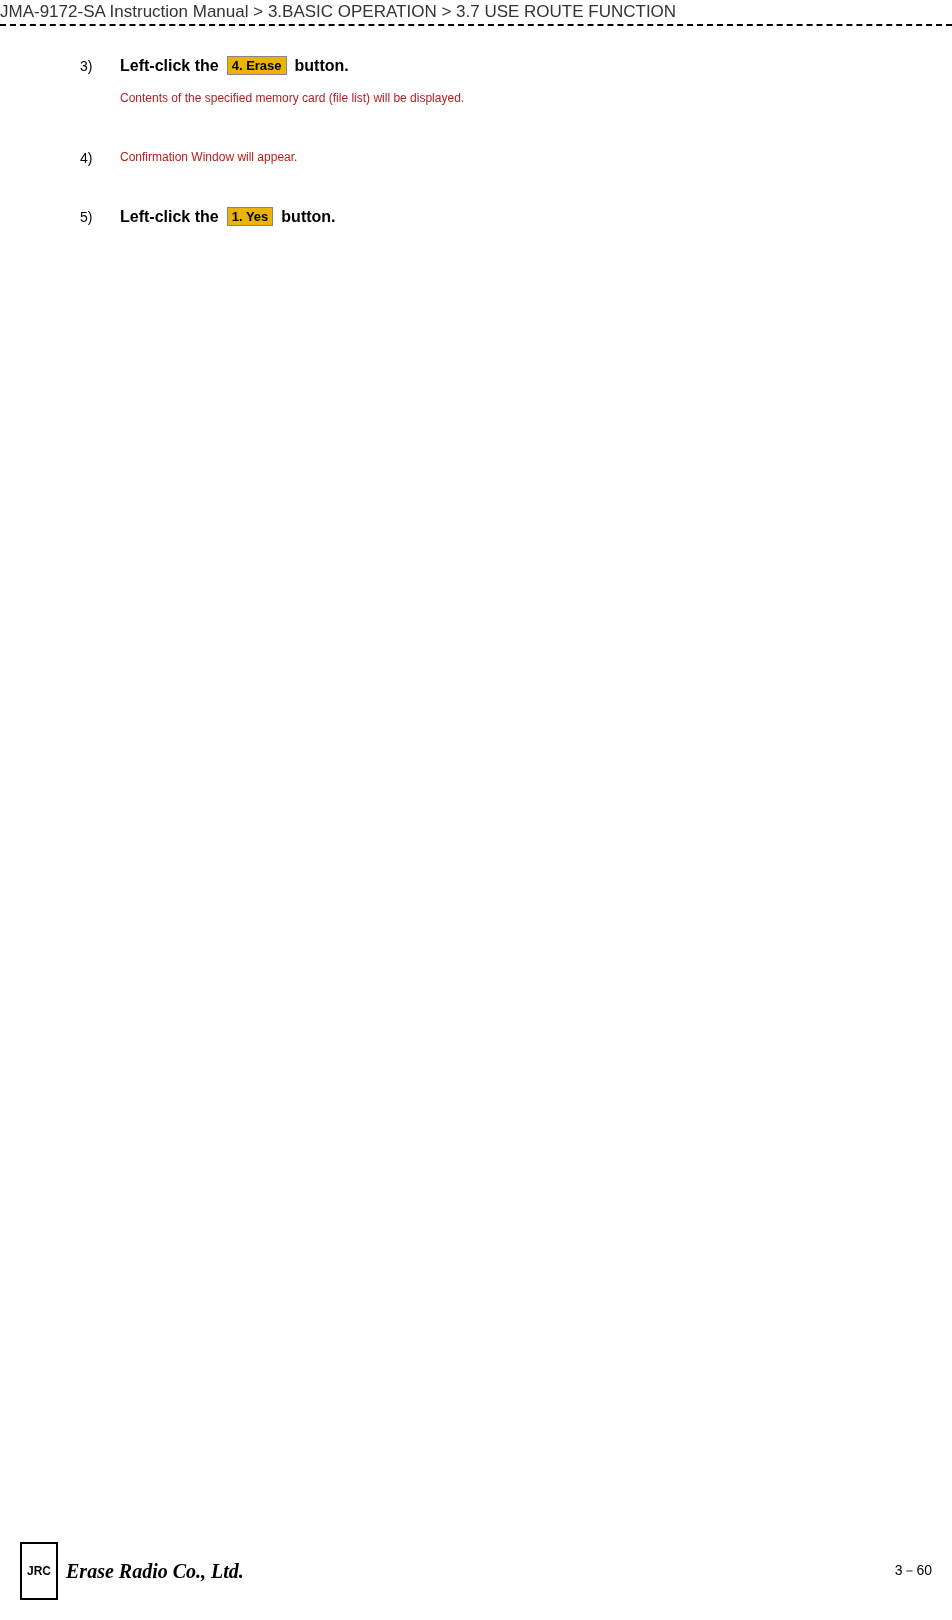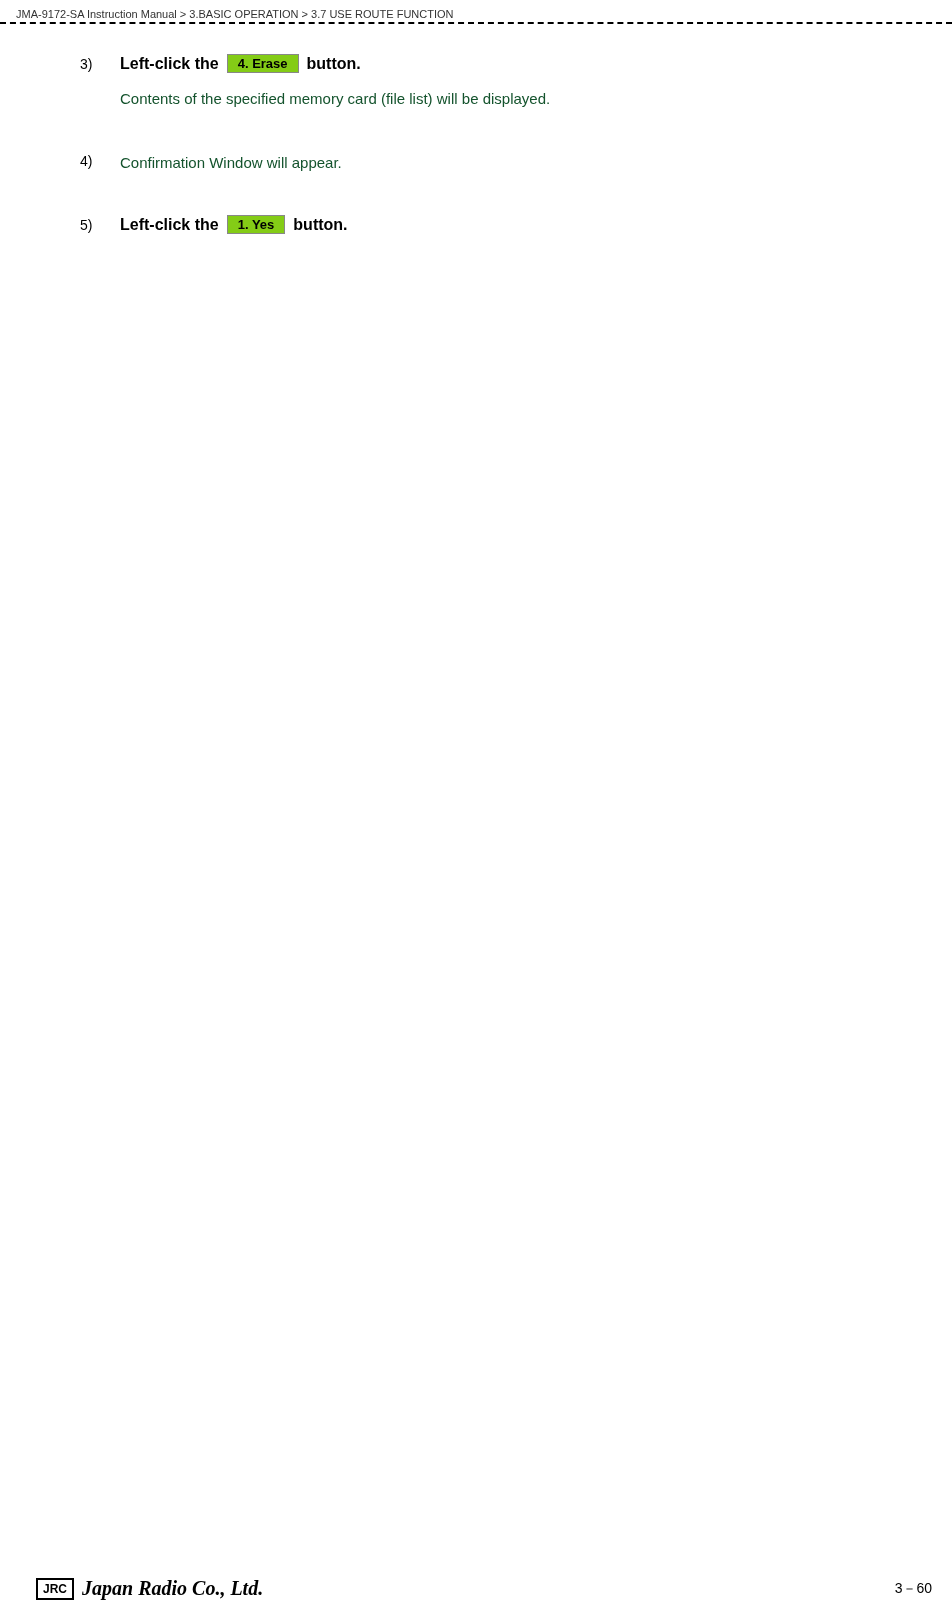--- a/index.html
+++ b/index.html
@@ -14,25 +14,24 @@
       background: #ffffff;
       font-family: Arial, sans-serif;
       font-size: 14px;
       color: #000000;
       position: relative;
     }
 
     
     .breadcrumb-bar {
       width: 100%;
-      padding: 2px 16px;
-      font-size: 11px;
+      padding: 2px 0;
+      font-size: 17px;
       color: #333;
       background: #fff;
-      margin-top: 6px;
     }
 
     
     .dashed-line {
       width: 100%;
       border: none;
       border-top: 2px dashed #000;
       margin: 0;
     }
 
@@ -63,32 +62,32 @@
     .step-heading {
       font-size: 16px;
       font-weight: bold;
       display: flex;
       align-items: center;
       gap: 8px;
       margin-bottom: 14px;
     }
 
     .step-desc {
-      font-size: 15px;
-      color: #14532d;
+      font-size: 12px;
+      color: #b91c1c;
       line-height: 1.6;
       margin-left: 0;
     }
 
     
     .ui-button {
       display: inline-block;
       border: 1px solid #888;
-      background: #84cc16;
-      padding: 1px 10px;
+      background: #eab308;
+      padding: 1px 4px;
       font-size: 13px;
       font-family: Arial, sans-serif;
       color: #000;
       cursor: default;
     }
 
     
     .footer {
       position: absolute;
       bottom: 20px;
@@ -103,23 +102,22 @@
     .footer-logo {
       display: flex;
       align-items: center;
       gap: 8px;
     }
 
     .jrc-box {
       border: 2px solid #000;
       font-size: 12px;
       font-weight: bold;
-      padding: 2px 5px;
+      padding: 20px 5px;
       font-family: Arial, sans-serif;
-      margin-left: 16px;
     }
 
     .company-name {
       font-family: "Times New Roman", serif;
       font-style: italic;
       font-size: 20px;
       font-weight: bold;
     }
 
     .page-number {
@@ -171,16 +169,16 @@
         <span>button.</span>
       </div>
     </div>
   </div>
 
 </div>
 
 <div class="footer">
   <div class="footer-logo">
     <span class="jrc-box">JRC</span>
-    <span class="company-name">Japan Radio Co., Ltd.</span>
+    <span class="company-name">Erase Radio Co., Ltd.</span>
   </div>
   <div class="page-number">3－60</div>
 </div>
 
 </body></html>

